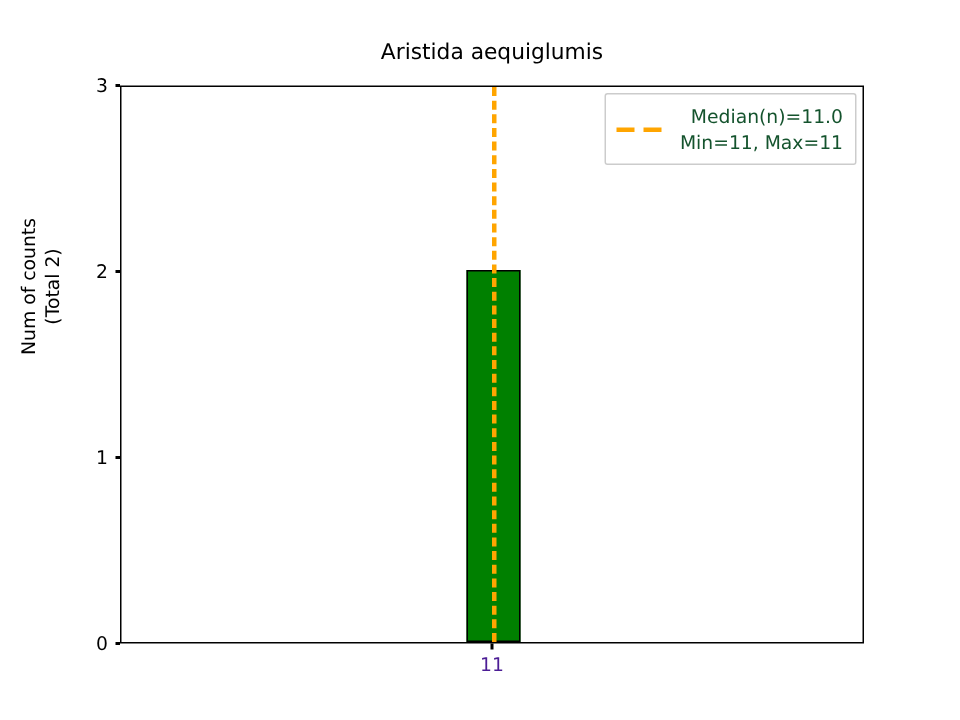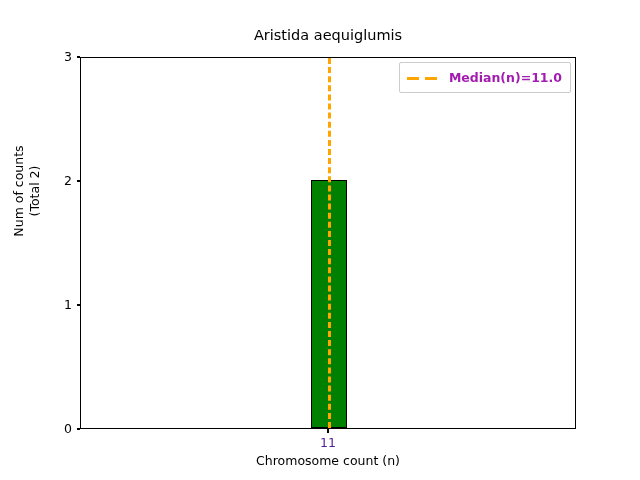--- a/index.html
+++ b/index.html
@@ -155,25 +155,24 @@
   #legend-sample .dash {
     position: absolute;
     top: 5px;
     height: 3px;
     width: 12px;
   }
   #legend-sample .dash.d1 { left: 0px; }
   #legend-sample .dash.d2 { left: 18px; }
   #legend-text {
     font-size: 12.5px;
-    color: #a21caf;
+    color: #14532d;
     line-height: 17px;
     text-align: right;
     white-space: nowrap;
-    font-weight: bold;
   }
   #legend-text div { display: block; }
 </style>
 </head>
 <body>
 
 <div id="figure">
 
   <div id="chart-title">Aristida aequiglumis</div>
 
@@ -207,24 +206,24 @@
         <div class="median-line" style="left: 246.5px; border-left-color: rgb(255, 165, 0);"></div>
       </div>
 
     <div id="legend">
       <div id="legend-sample">
         <div class="dash d1" style="background: rgb(255, 165, 0);"></div>
         <div class="dash d2" style="background: rgb(255, 165, 0);"></div>
       </div>
       <div id="legend-text">
         <div>Median(n)=11.0</div>
+        <div>Min=11, Max=11</div>
       </div>
     </div>
   </div>
 
   <div id="x-ticks-container">
       <div class="x-tick-mark" style="left: 327.45px;"></div>
       <div class="x-tick-label" style="left: 328px;">11</div>
     </div>
 
-  <div id="x-axis-label">Chromosome count (n)</div>
 
 </div>
 
 </body></html>

